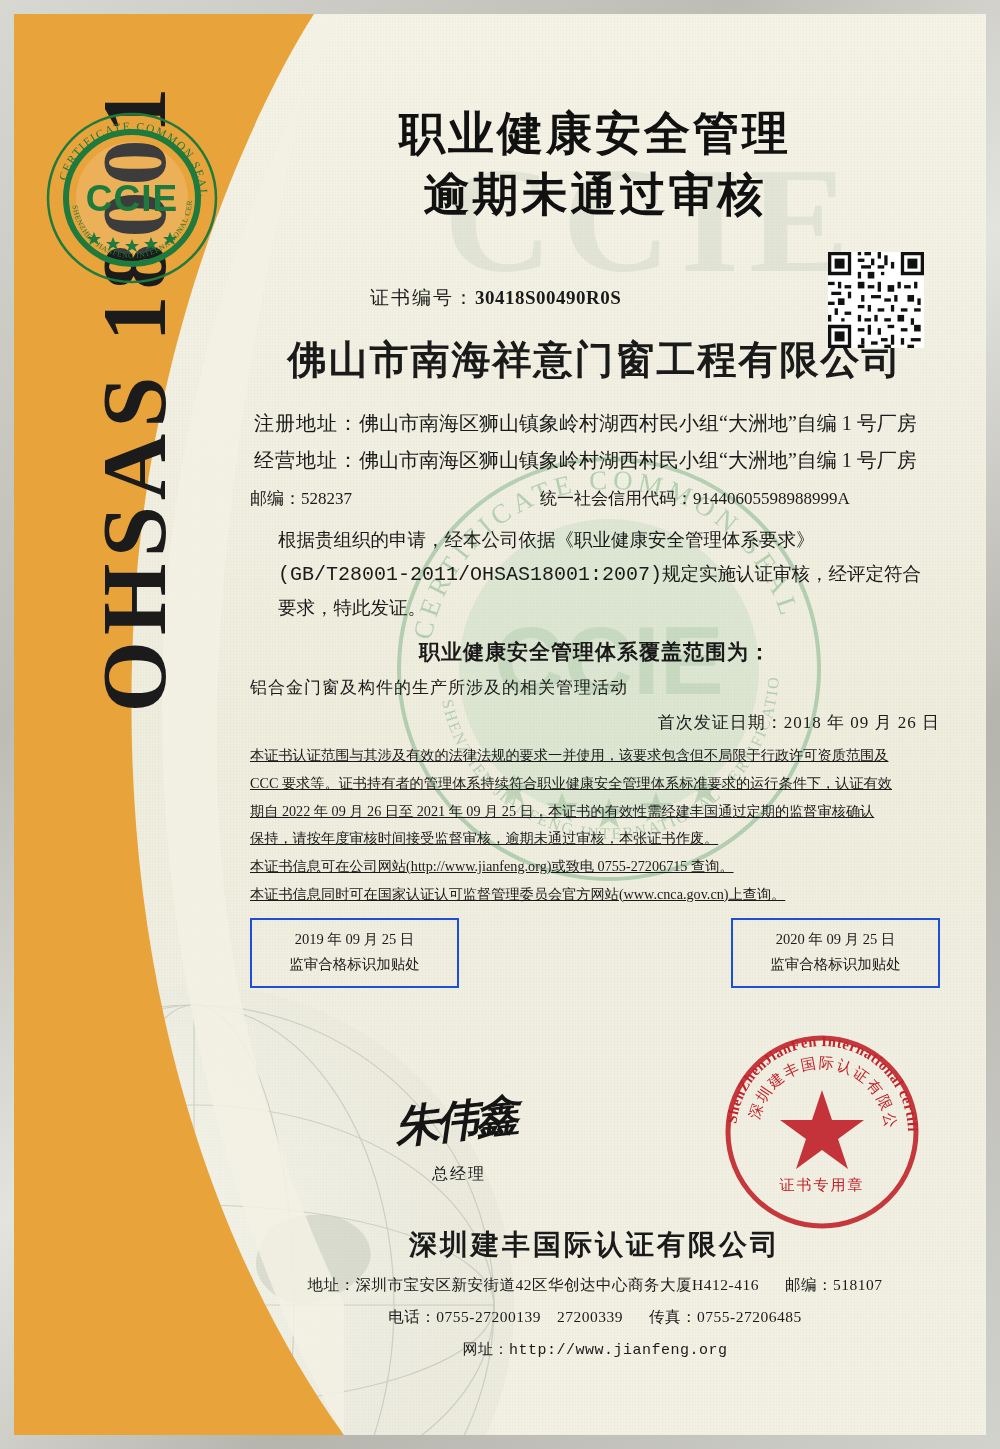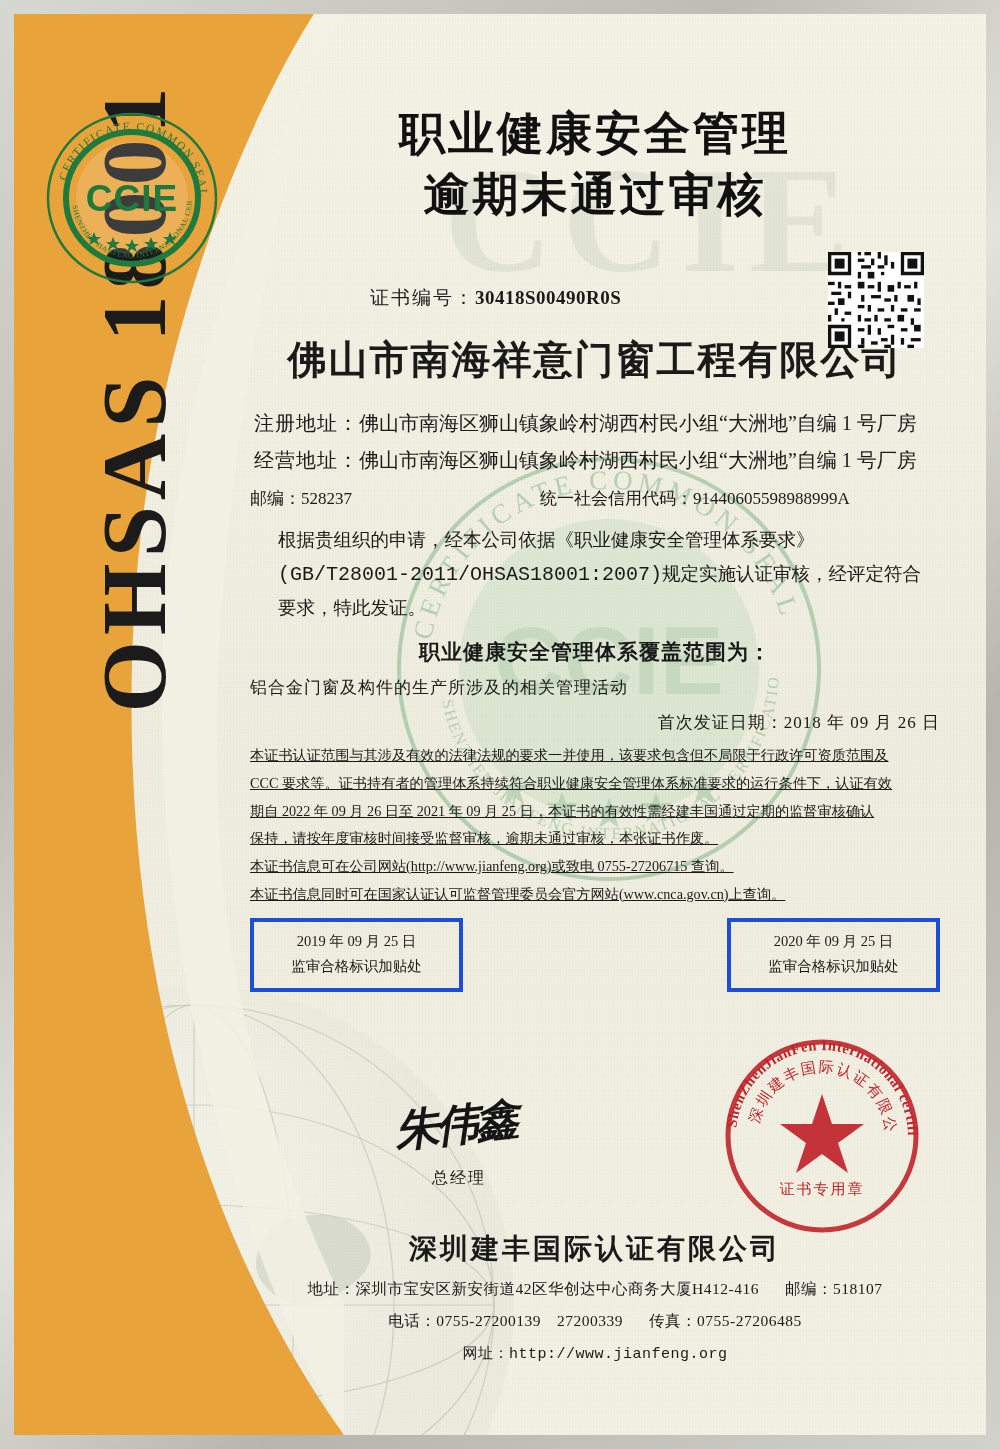--- a/index.html
+++ b/index.html
@@ -226,21 +226,21 @@
     text-decoration: underline;
   }
   .fine .ul { text-decoration: underline; }
 
   .stickers {
     margin-top: 10px;
     display: flex;
     justify-content: space-between;
   }
   .sticker {
-    border: 4px solid #1d4ed8;
+    border: 2px solid #1d4ed8;
     width: 205px;
     padding: 7px 0 9px;
     text-align: center;
     font-family: "Liberation Serif", serif;
     font-size: 14.5px;
     line-height: 1.7;
   }
 
   .signature-area {
     position: relative;

